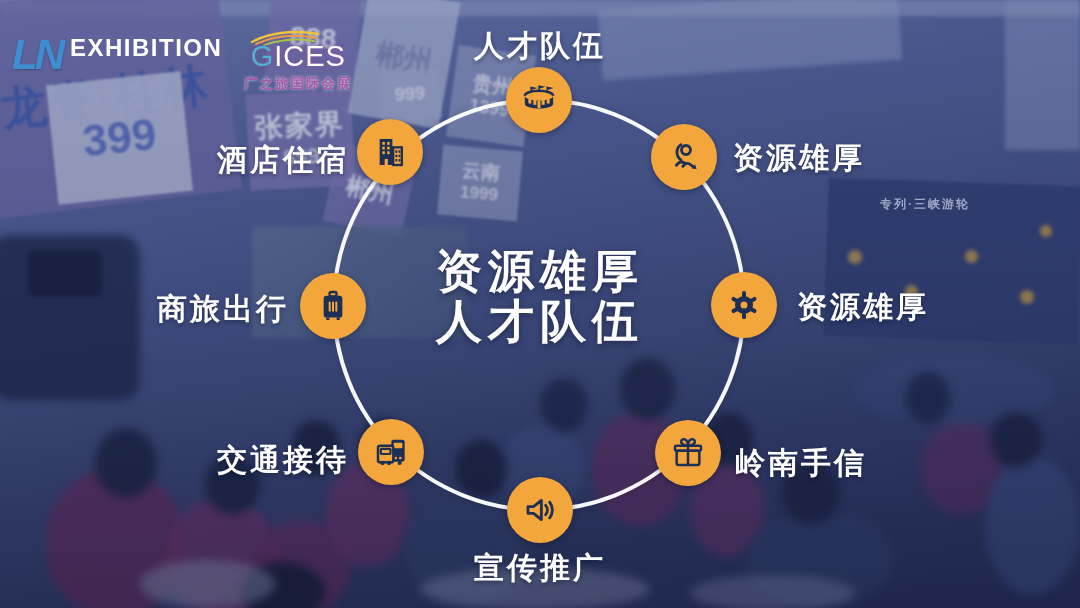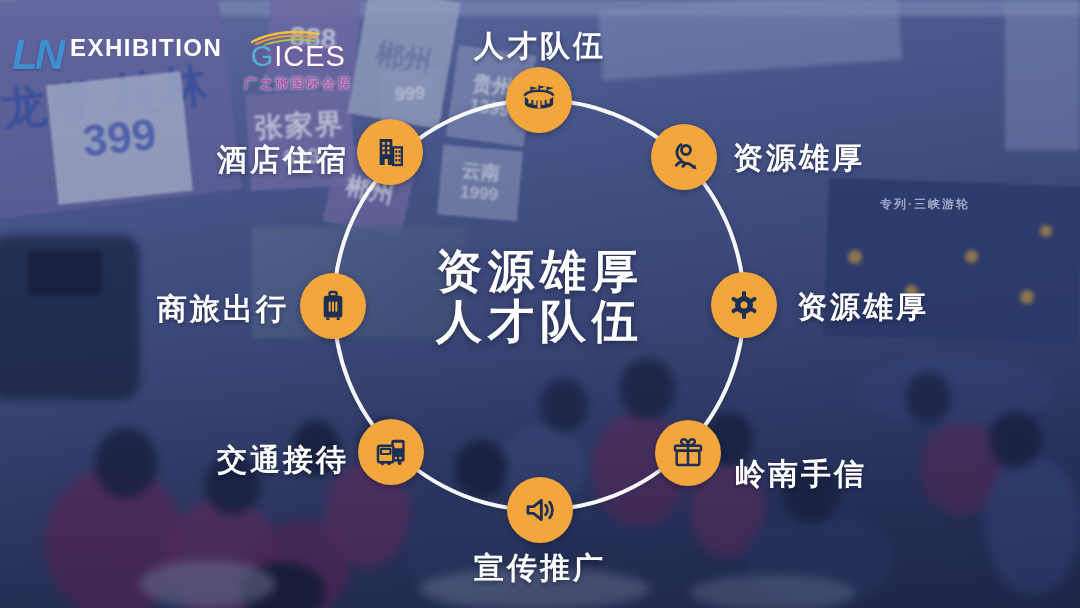--- a/index.html
+++ b/index.html
@@ -208,21 +208,21 @@
     <svg viewBox="0 0 24 24">
       <g fill="none" stroke="#1E2F55" stroke-width="1.5" stroke-linejoin="round">
         <rect x="5.2" y="10.6" width="13.6" height="8.6" rx="1"></rect>
         <rect x="4.2" y="7.6" width="15.6" height="3" rx="0.7"></rect>
         <path d="M12 7.6 V19.2"></path>
         <path d="M12 7.4 C 9.4 7.4 7.7 6.4 7.9 5 c .2 -1.4 2.1 -1.7 3.1 -.6 c .8 .9 1 2 1 3z"></path>
         <path d="M12 7.4 c 2.6 0 4.3 -1 4.1 -2.4 c -.2 -1.4 -2.1 -1.7 -3.1 -.6 c -.8 .9 -1 2 -1 3z"></path>
       </g>
     </svg>
   </div>
-  <div class="nlabel" style="left:735px;top:443px;margin-top:11px;">岭南手信</div>
+  <div class="nlabel" style="left:735px;top:443px;">岭南手信</div>
 
   <div class="node" style="left:507px;top:477px;">
     <svg viewBox="0 0 24 24">
       <g fill="none" stroke="#1E2F55" stroke-width="1.7" stroke-linejoin="round" stroke-linecap="round">
         <path d="M4.8 10 h3.3 L12.8 6.2 V17.8 L8.1 14 H4.8 z"></path>
         <path d="M15.4 9.2 a4.3 4.3 0 0 1 0 5.6"></path>
         <path d="M17.8 7.3 a7.6 7.6 0 0 1 0 9.4"></path>
       </g>
     </svg>
   </div>

